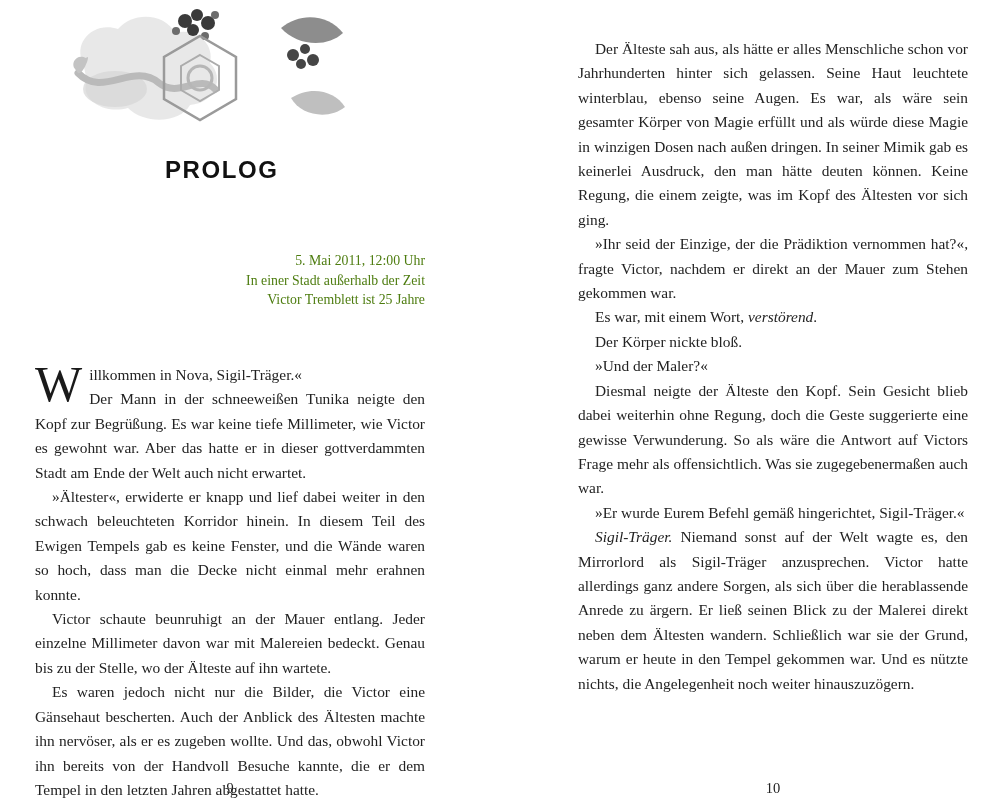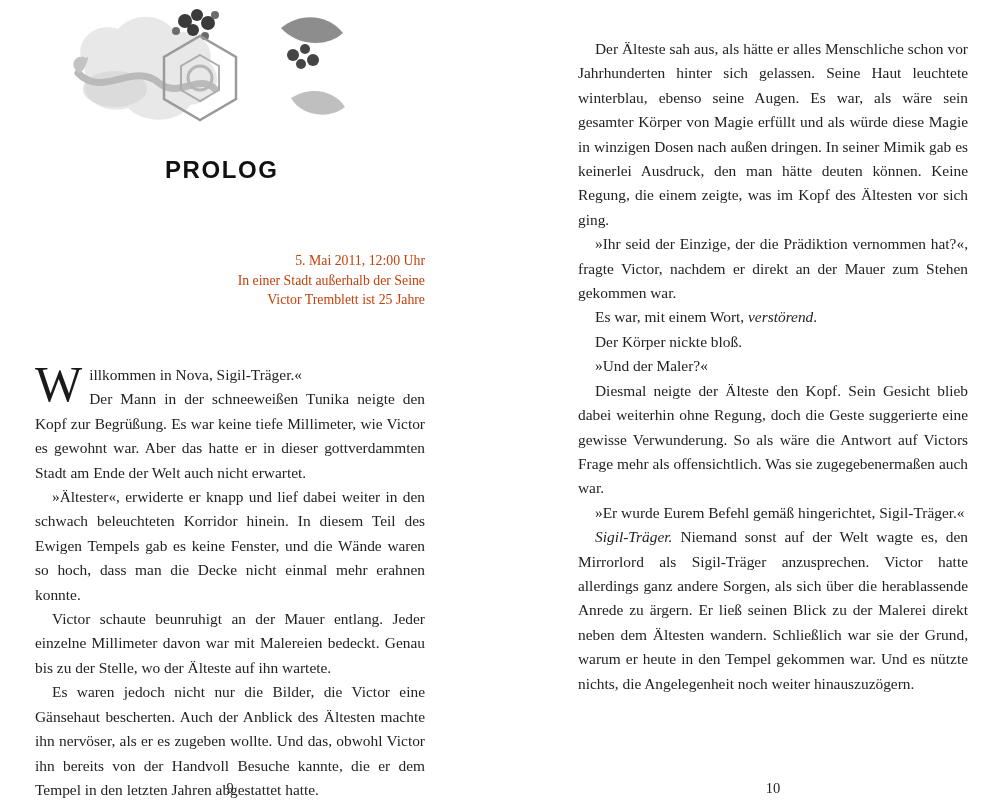--- a/index.html
+++ b/index.html
@@ -19,21 +19,21 @@
 
   .chapter-heading {
     position:absolute; top:155px; left:130px;
     font-family:"Liberation Sans", sans-serif;
     font-weight:bold; font-size:24px; letter-spacing:1.6px;
     color:#111111;
   }
 
   .epigraph {
     position:absolute; top:250px; left:0; width:100%;
-    text-align:right; font-size:13.8px; line-height:19.6px; color:#c2410c;
+    text-align:right; font-size:13.8px; line-height:19.6px; color:#4d7c0f;
   }
 
   .body-text {
     position:absolute; left:0; width:390px;
     font-size:15.4px; line-height:24.4px;
     text-align:justify;
     hyphens:auto; -webkit-hyphens:auto;
   }
   .body-left  { top:362px; }
   .body-right { top:36px; }
@@ -86,21 +86,21 @@
       <polygon points="137,33 173,54 173,96 137,117 101,96 101,54" fill="none" stroke="#9a9a9a" stroke-width="2.5"></polygon>
       <polygon points="137,52 156,63 156,87 137,98 118,87 118,63" fill="none" stroke="#acacac" stroke-width="2"></polygon>
       <circle cx="137" cy="75" r="12" fill="none" stroke="#b6b6b6" stroke-width="3"></circle>
     </svg>
   </div>
 
   <h1 class="chapter-heading">PROLOG</h1>
 
   <div class="epigraph">
     <div>5. Mai 2011, 12:00 Uhr</div>
-    <div>In einer Stadt außerhalb der Seine</div>
+    <div>In einer Stadt außerhalb der Zeit</div>
     <div>Victor Tremblett ist 25 Jahre</div>
   </div>
 
   <div class="body-text body-left" lang="de">
       <p class="para"><span class="dropcap">W</span><span>illkommen in Nova, Sigil-Träger.«</span></p>
       <p class="para"><span>Der Mann in der schneeweißen Tunika neigte den Kopf zur Begrüßung. Es war keine tiefe Millimeter, wie Victor es gewohnt war. Aber das hatte er in dieser gottverdammten Stadt am Ende der Welt auch nicht erwartet.</span></p>
       <p class="para indent"><span>»Ältester«, erwiderte er knapp und lief dabei weiter in den schwach beleuchteten Korridor hinein. In diesem Teil des Ewigen Tempels gab es keine Fenster, und die Wände waren so hoch, dass man die Decke nicht einmal mehr erahnen konnte.</span></p>
       <p class="para indent"><span>Victor schaute beunruhigt an der Mauer entlang. Jeder einzelne Millimeter davon war mit Malereien bedeckt. Genau bis zu der Stelle, wo der Älteste auf ihn wartete.</span></p>
       <p class="para indent"><span>Es waren jedoch nicht nur die Bilder, die Victor eine Gänsehaut bescherten. Auch der Anblick des Ältesten machte ihn nervöser, als er es zugeben wollte. Und das, obwohl Victor ihn bereits von der Handvoll Besuche kannte, die er dem Tempel in den letzten Jahren abgestattet hatte.</span></p>
     </div>

